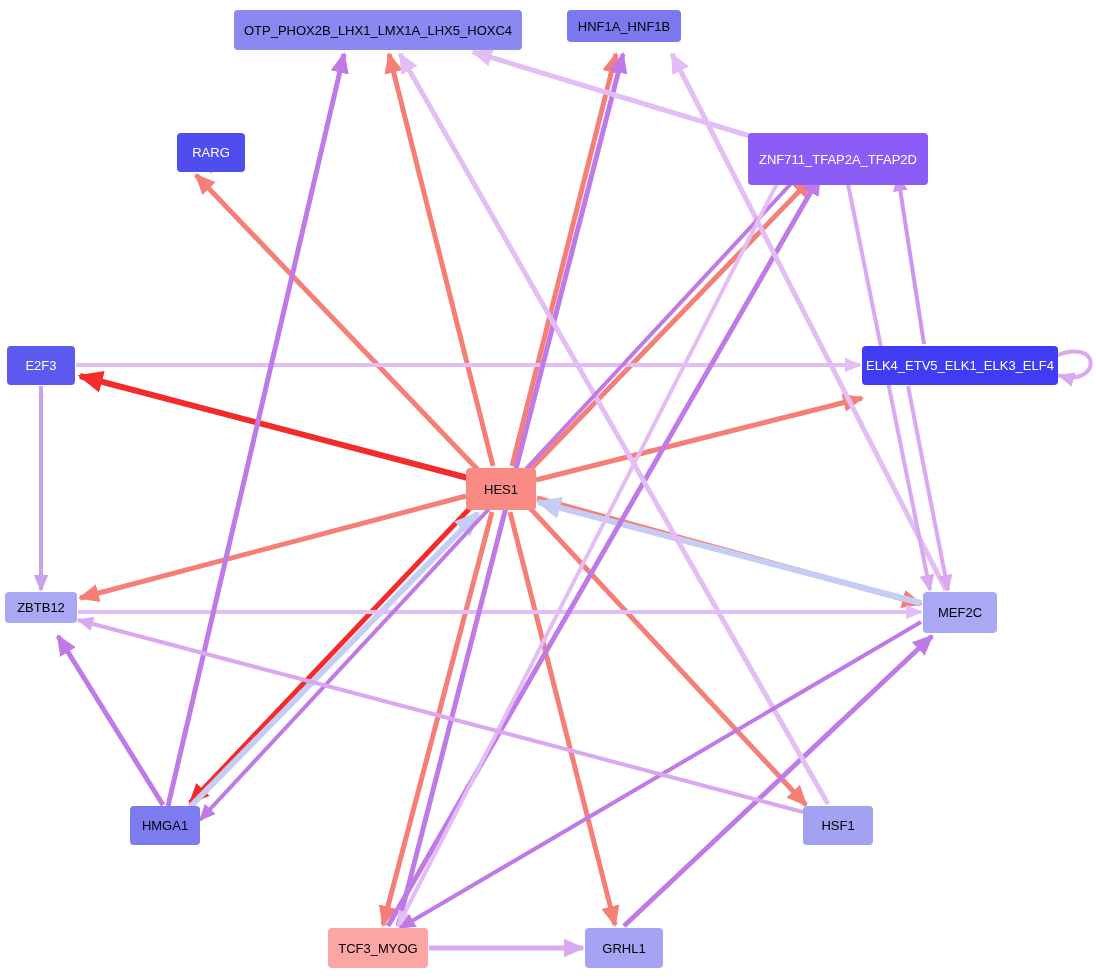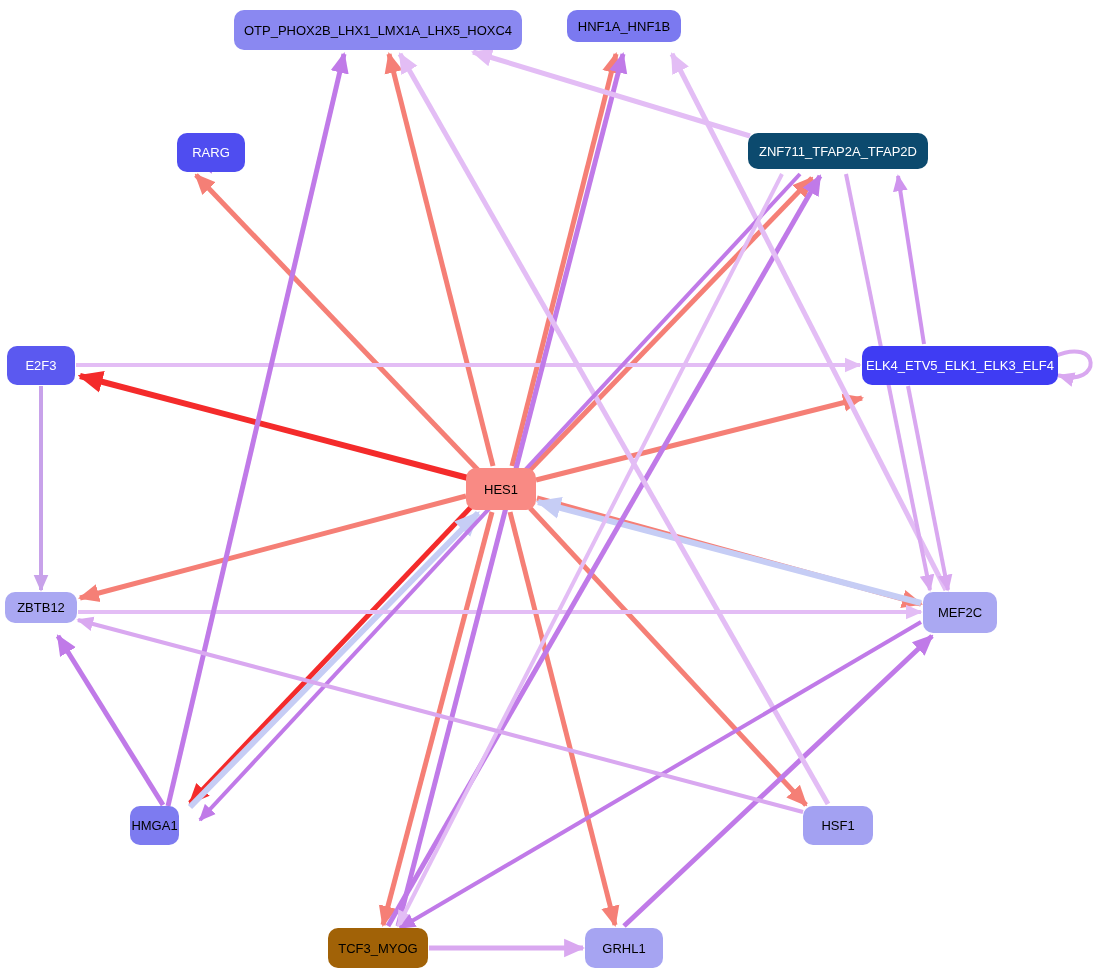--- a/index.html
+++ b/index.html
@@ -20,21 +20,21 @@
   #edge-layer {
     position: absolute;
     left: 0;
     top: 0;
     width: 1096px;
     height: 978px;
   }
   .node {
     position: absolute;
     box-sizing: border-box;
-    border-radius: 10px;
+    border-radius: 4px;
     display: flex;
     align-items: center;
     justify-content: center;
     font-size: 13px;
     line-height: 1;
     white-space: nowrap;
     letter-spacing: 0px;
     user-select: none;
   }
   .node-label {
@@ -114,44 +114,44 @@
   <div id="nodes-layer">
       <div class="node" style="left: 234px; top: 10px; width: 288px; height: 40px; background: rgb(138, 136, 241); color: rgb(0, 0, 0);">
         <span class="node-label">OTP_PHOX2B_LHX1_LMX1A_LHX5_HOXC4</span>
       </div>
       <div class="node" style="left: 567px; top: 10px; width: 114px; height: 32px; background: rgb(123, 121, 240); color: rgb(0, 0, 0);">
         <span class="node-label">HNF1A_HNF1B</span>
       </div>
       <div class="node" style="left: 130px; top: 133px; width: 68px; height: 39px; background: rgb(79, 77, 240); color: rgb(255, 255, 255); margin-left: 47px;">
         <span class="node-label">RARG</span>
       </div>
-      <div class="node" style="left: 748px; top: 133px; width: 180px; height: 36px; background: #0c4a6e; color: rgb(255, 255, 255);">
+      <div class="node" style="left: 748px; top: 133px; width: 180px; height: 52px; background: #8b5cf6; color: rgb(255, 255, 255);">
         <span class="node-label">ZNF711_TFAP2A_TFAP2D</span>
       </div>
       <div class="node" style="left: 7px; top: 346px; width: 68px; height: 39px; background: rgb(91, 89, 240); color: rgb(255, 255, 255);">
         <span class="node-label">E2F3</span>
       </div>
       <div class="node" style="left: 862px; top: 346px; width: 196px; height: 39px; background: rgb(63, 60, 243); color: rgb(255, 255, 255);">
         <span class="node-label">ELK4_ETV5_ELK1_ELK3_ELF4</span>
       </div>
       <div class="node" style="left: 466px; top: 468px; width: 70px; height: 42px; background: rgb(249, 138, 132); color: rgb(0, 0, 0);">
         <span class="node-label">HES1</span>
       </div>
       <div class="node" style="left: 5px; top: 592px; width: 72px; height: 31px; background: rgb(170, 168, 242); color: rgb(0, 0, 0);">
         <span class="node-label">ZBTB12</span>
       </div>
       <div class="node" style="left: 923px; top: 592px; width: 74px; height: 41px; background: rgb(170, 168, 242); color: rgb(0, 0, 0); justify-content: center;">
         <span class="node-label">MEF2C</span>
       </div>
-      <div class="node" style="left: 130px; top: 806px; width: 49px; height: 39px; background: rgb(125, 123, 240); color: rgb(0, 0, 0);">
+      <div class="node" style="left: 130px; top: 806px; width: 70px; height: 39px; background: rgb(125, 123, 240); color: rgb(0, 0, 0);">
         <span class="node-label">HMGA1</span>
       </div>
       <div class="node" style="left: 803px; top: 806px; width: 70px; height: 39px; background: rgb(163, 161, 242); color: rgb(0, 0, 0);">
         <span class="node-label">HSF1</span>
       </div>
-      <div class="node" style="left: 328px; top: 928px; width: 100px; height: 40px; background: #a16207; color: rgb(0, 0, 0);">
+      <div class="node" style="left: 328px; top: 928px; width: 100px; height: 40px; background: #fca5a5; color: rgb(0, 0, 0);">
         <span class="node-label">TCF3_MYOG</span>
       </div>
       <div class="node" style="left: 585px; top: 928px; width: 78px; height: 40px; background: rgb(166, 164, 242); color: rgb(0, 0, 0);">
         <span class="node-label">GRHL1</span>
       </div>
     </div>
 </div>
 
 </body></html>

